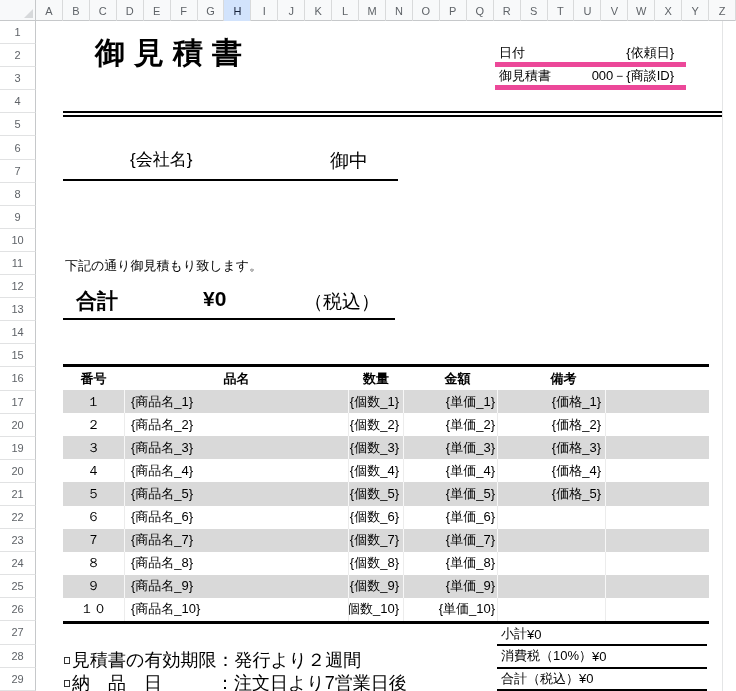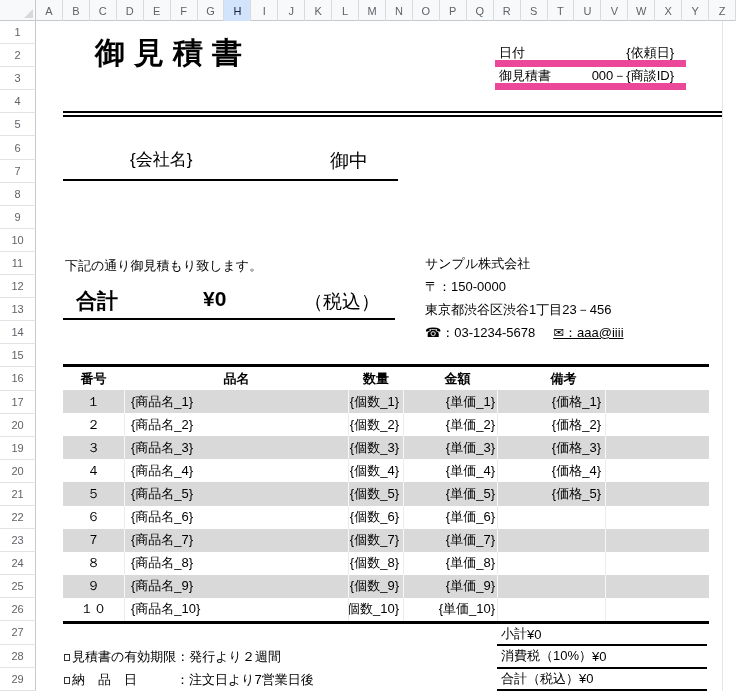--- a/index.html
+++ b/index.html
@@ -20,21 +20,21 @@
   .row-headers { position:absolute; left:0; top:21px; width:36px; height:670px; background:#fff; }
   .row-h { width:36px; height:23.103px; display:flex; align-items:center; justify-content:center;
     font-size:11px; color:#5f6368; border-right:1px solid #c6c8ca; border-bottom:1px solid #e1e2e3; }
   .edge-gridline { position:absolute; left:722px; top:21px; width:1px; height:670px; background:#e4e5e6; }
 
   
   .doc-title { position:absolute; left:95px; top:33px; font-size:30px; font-weight:bold;
     letter-spacing:9px; white-space:nowrap; }
 
   .meta { position:absolute; left:495px; top:44px; width:191px; }
-  .meta-row { height:23.1px; border-bottom:7px solid #ec4899; display:flex;
+  .meta-row { height:23.1px; border-bottom:5px solid #ec4899; display:flex;
     font-size:13px; padding:0 2px; }
   .meta-label { flex:0 0 auto; padding-left:2px; }
   .meta-value { flex:1; text-align:right; padding-right:10px; white-space:nowrap; }
 
   .dbl-line { position:absolute; left:63px; top:111px; width:659px; height:6px;
     border-top:2px solid #000; border-bottom:2px solid #000; }
 
   .recipient-name { position:absolute; left:130px; top:148px; font-size:17px; }
   .recipient-honorific { position:absolute; left:330px; top:148px; font-size:19px; }
   .recipient-line { position:absolute; left:63px; top:179px; width:335px; height:2px; background:#000; }
@@ -64,21 +64,21 @@
   .c-no   { width:62px; }
   .c-name { width:224px; justify-content:flex-start; padding-left:6px; }
   .c-qty  { width:55px; justify-content:flex-end; padding-right:4px; overflow:hidden; }
   .c-unit { width:94px; justify-content:flex-end; padding-right:2px; }
   .c-amt  { width:108px; justify-content:flex-end; padding-right:4px; }
   .c-note { width:103px; }
   .t-row.head .c-name, .t-row.head .c-qty, .t-row.head .c-unit, .t-row.head .c-amt
     { justify-content:center; padding:0; overflow:visible; }
 
   
-  .note { position:absolute; left:64px; font-size:13px; display:flex; align-items:center; white-space:nowrap; }
+  .note { position:absolute; left:64px; font-size:18px; display:flex; align-items:center; white-space:nowrap; }
   .note-1 { top:648px; } .note-2 { top:671px; }
   .note-bullet { display:inline-block; width:6px; height:7px; border:1px solid #333;
     margin-right:2px; flex:0 0 auto; }
 
   .summary { position:absolute; left:497px; top:624px; width:210px; }
   .sum-row { height:22.3px; border-bottom:2px solid #000; display:flex;
     justify-content:flex-start; align-items:center; font-size:13px;
     padding-left:4px; padding-right:2px; }
 </style>
 </head>
@@ -167,30 +167,20 @@
   <div class="recipient-honorific">御中</div>
   <div class="recipient-line"></div>
 
   <div class="intro">下記の通り御見積もり致します。</div>
 
   <div class="total-label">合計</div>
   <div class="total-amount">¥0</div>
   <div class="total-suffix">（税込）</div>
   <div class="total-line"></div>
 
-  <div class="issuer">
-    <div class="issuer-line">サンプル株式会社</div>
-    <div class="issuer-line">〒：150-0000</div>
-    <div class="issuer-line">東京都渋谷区渋谷1丁目23－456</div>
-    <div class="issuer-line">
-      <span>☎</span>
-        <span>：03-1234-5678</span>
-      <span class="issuer-email"><span>✉</span><span>：aaa@iiii</span></span>
-    </div>
-  </div>
 
   <div class="items-table">
       <div class="t-row head">
         <div class="t-cell c-no">番号</div>
         <div class="t-cell c-name">品名</div>
         <div class="t-cell c-qty">数量</div>
         <div class="t-cell c-amt">金額</div>
         <div class="t-cell c-note">備考</div>
       </div>
       <div class="t-row gray">

